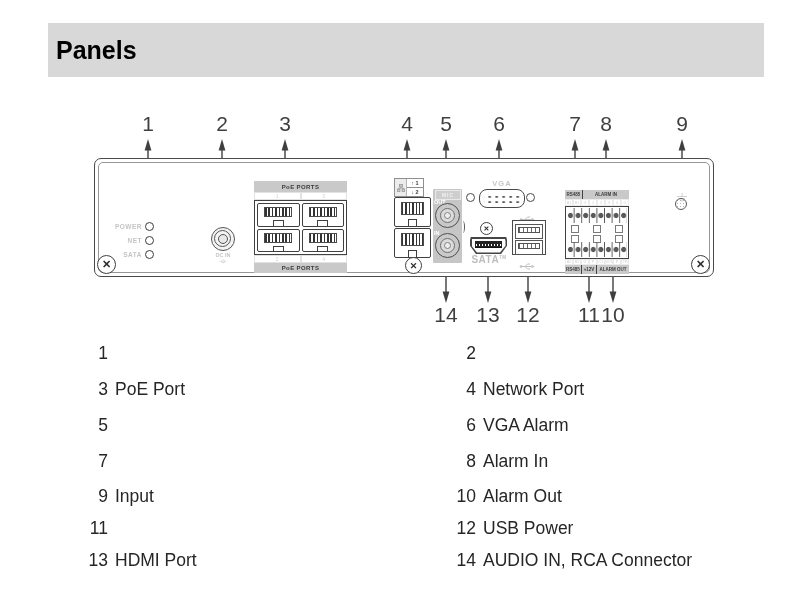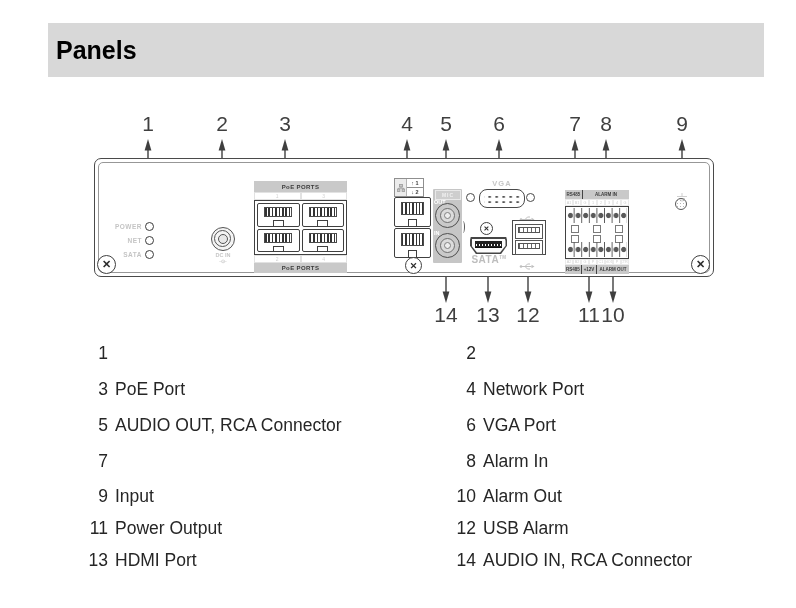--- a/index.html
+++ b/index.html
@@ -426,48 +426,46 @@
     <div class="litem">
         <span class="lnum">3</span>
         <span>PoE Port</span>
       </div>
     <div class="litem">
         <span class="lnum">4</span>
         <span>Network Port</span>
       </div>
     <div class="litem">
         <span class="lnum">5</span>
-        <span>AUDIO OUT, RCA Connector</span>
       </div>
     <div class="litem">
         <span class="lnum">6</span>
-        <span>VGA Port</span>
+        <span>VGA Alarm</span>
       </div>
     <div class="litem">
         <span class="lnum">7</span>
       </div>
     <div class="litem">
         <span class="lnum">8</span>
         <span>Alarm In</span>
       </div>
     <div class="litem">
         <span class="lnum">9</span>
         <span>Input</span>
       </div>
     <div class="litem">
         <span class="lnum">10</span>
         <span>Alarm Out</span>
       </div>
     <div class="litem">
         <span class="lnum">11</span>
-        <span>Power Output</span>
       </div>
     <div class="litem">
         <span class="lnum">12</span>
-        <span>USB Alarm</span>
+        <span>USB Power</span>
       </div>
     <div class="litem">
         <span class="lnum">13</span>
         <span>HDMI Port</span>
       </div>
     <div class="litem">
         <span class="lnum">14</span>
         <span>AUDIO IN, RCA Connector</span>
       </div>
   </div>

